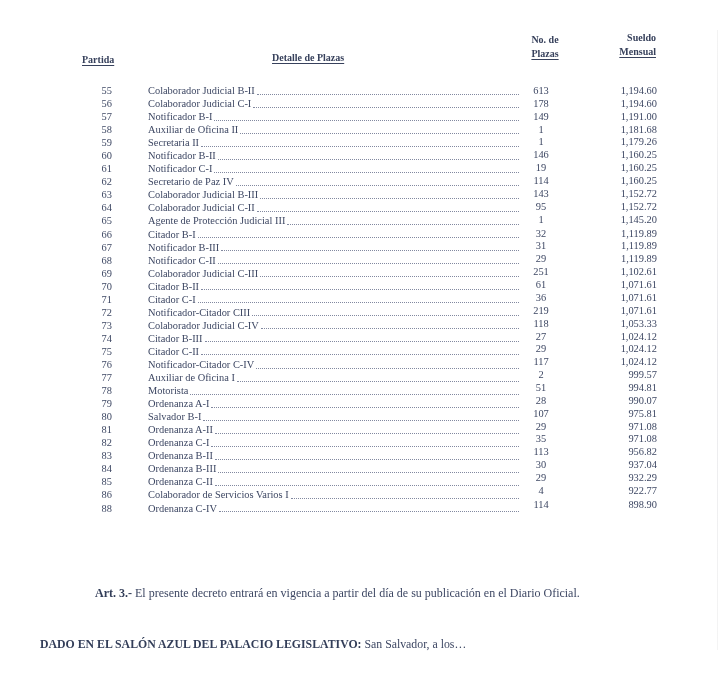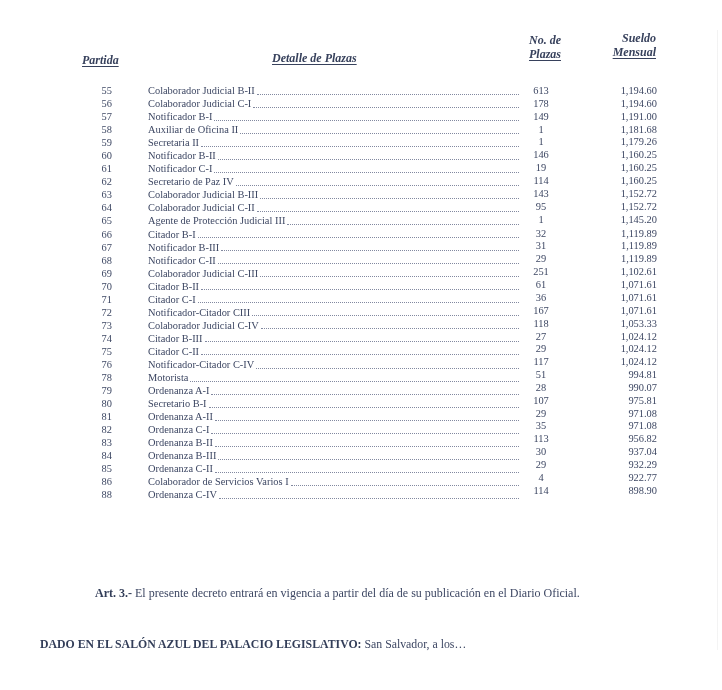--- a/index.html
+++ b/index.html
@@ -27,24 +27,23 @@
     top: 30px;
     width: 1px;
     height: 620px;
     background: linear-gradient(#f3f3f3, #e9e9ec, #f4f4f4);
   }
 
   
   .hdr {
     position: absolute;
     font-weight: bold;
-    font-size: 12px;
+    font-size: 10px;
     line-height: 14px;
     color: #37415c;
-    font-style: italic;
   }
   .u { text-decoration: underline; text-underline-offset: 2px; }
   .hdr-partida { left: 82px; top: 53px; }
   .hdr-detalle { left: 272px; top: 51px; width: 200px; text-align: left; }
   .hdr-plazas  { left: 513px; top: 33px; width: 64px; text-align: center; }
   .hdr-sueldo  { left: 586px; top: 31px; width: 70px; text-align: right; }
   .hdr .line { display: block; }
 
   
   .tbody {
@@ -251,21 +250,21 @@
         <span class="c-label">Citador C-I</span>
         <span class="c-dots"></span>
         <span class="c-plazas" style="transform: translateY(-2.08px);">36</span>
         <span class="c-sueldo" style="transform: translateY(-2.08px);">1,071.61</span>
       </div>
       <div class="row">
         <span class="c-partida">72</span>
         <span class="c-spacer"></span>
         <span class="c-label">Notificador-Citador CIII</span>
         <span class="c-dots"></span>
-        <span class="c-plazas" style="transform: translateY(-2.21px);">167</span>
+        <span class="c-plazas" style="transform: translateY(-2.21px);">219</span>
         <span class="c-sueldo" style="transform: translateY(-2.21px);">1,071.61</span>
       </div>
       <div class="row">
         <span class="c-partida">73</span>
         <span class="c-spacer"></span>
         <span class="c-label">Colaborador Judicial C-IV</span>
         <span class="c-dots"></span>
         <span class="c-plazas" style="transform: translateY(-2.34px);">118</span>
         <span class="c-sueldo" style="transform: translateY(-2.34px);">1,053.33</span>
       </div>
@@ -287,39 +286,47 @@
       </div>
       <div class="row">
         <span class="c-partida">76</span>
         <span class="c-spacer"></span>
         <span class="c-label">Notificador-Citador C-IV</span>
         <span class="c-dots"></span>
         <span class="c-plazas" style="transform: translateY(-2.73px);">117</span>
         <span class="c-sueldo" style="transform: translateY(-2.73px);">1,024.12</span>
       </div>
       <div class="row">
+        <span class="c-partida">77</span>
+        <span class="c-spacer"></span>
+        <span class="c-label">Auxiliar de Oficina I</span>
+        <span class="c-dots"></span>
+        <span class="c-plazas" style="transform: translateY(-2.86px);">2</span>
+        <span class="c-sueldo" style="transform: translateY(-2.86px);">999.57</span>
+      </div>
+      <div class="row">
         <span class="c-partida">78</span>
         <span class="c-spacer"></span>
         <span class="c-label">Motorista</span>
         <span class="c-dots"></span>
         <span class="c-plazas" style="transform: translateY(-2.99px);">51</span>
         <span class="c-sueldo" style="transform: translateY(-2.99px);">994.81</span>
       </div>
       <div class="row">
         <span class="c-partida">79</span>
         <span class="c-spacer"></span>
         <span class="c-label">Ordenanza A-I</span>
         <span class="c-dots"></span>
         <span class="c-plazas" style="transform: translateY(-3.12px);">28</span>
         <span class="c-sueldo" style="transform: translateY(-3.12px);">990.07</span>
       </div>
       <div class="row">
         <span class="c-partida">80</span>
         <span class="c-spacer"></span>
-        <span class="c-label">Secretario B-I</span>
+        <span class="c-label">Salvador B-I</span>
         <span class="c-dots"></span>
         <span class="c-plazas" style="transform: translateY(-3.25px);">107</span>
         <span class="c-sueldo" style="transform: translateY(-3.25px);">975.81</span>
       </div>
       <div class="row">
         <span class="c-partida">81</span>
         <span class="c-spacer"></span>
         <span class="c-label">Ordenanza A-II</span>
         <span class="c-dots"></span>
         <span class="c-plazas" style="transform: translateY(-3.38px);">29</span>

